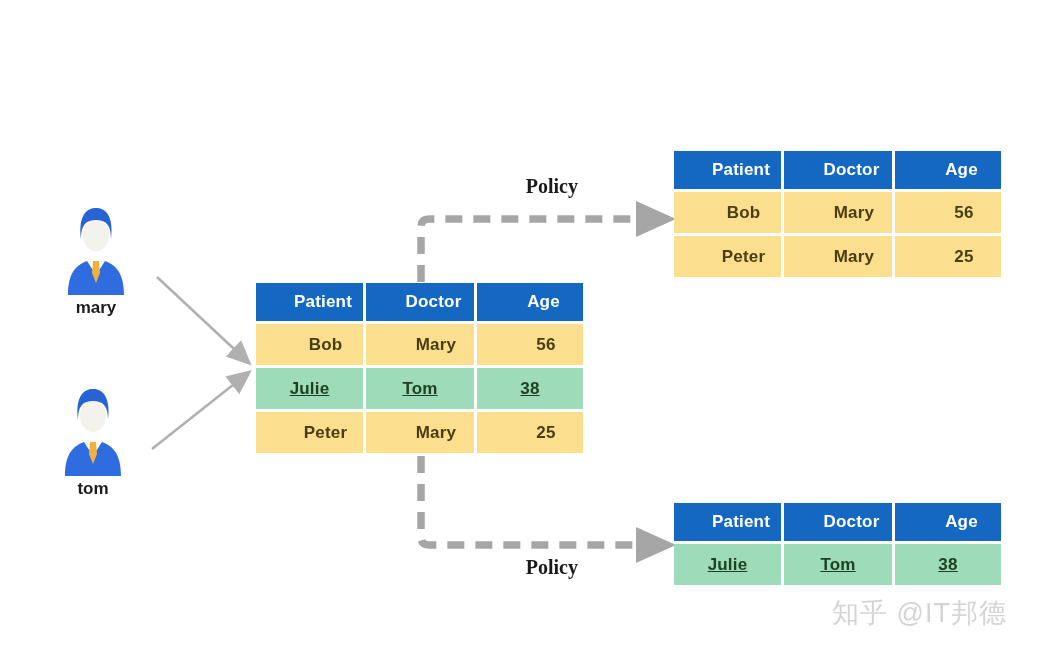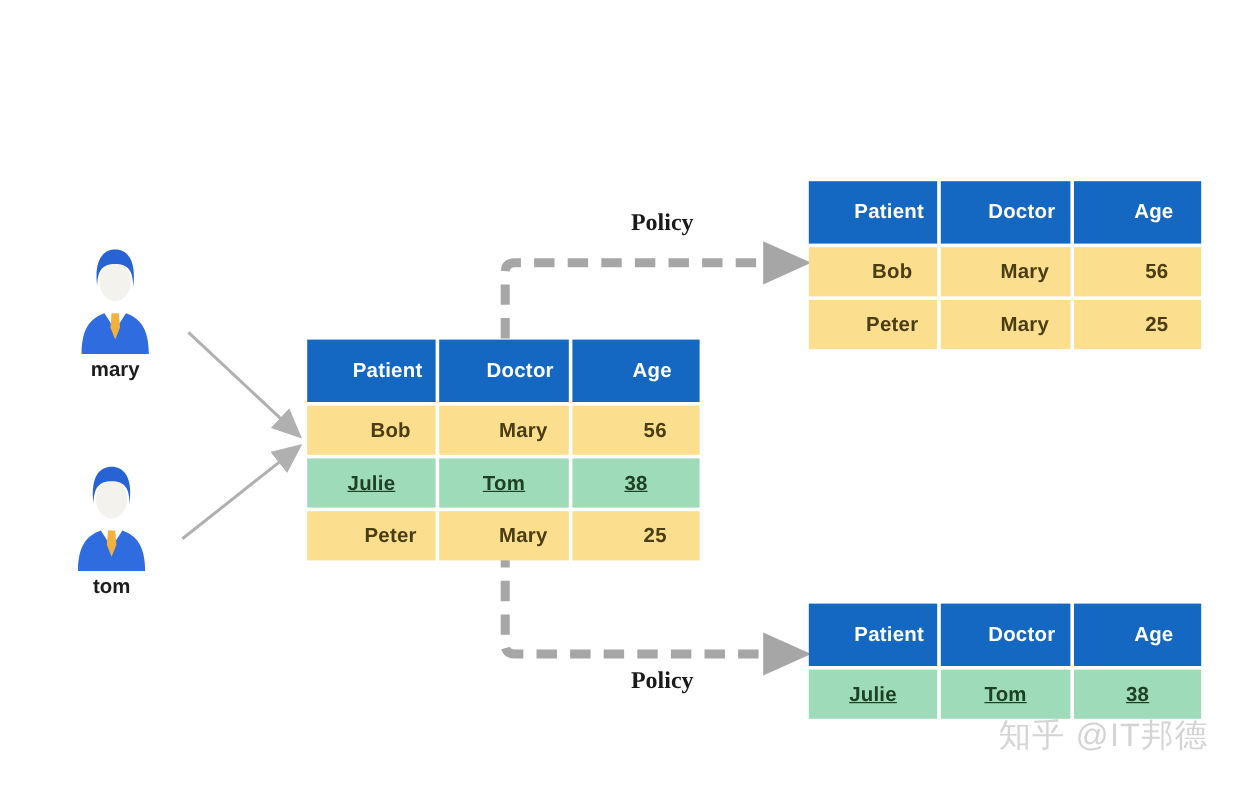--- a/index.html
+++ b/index.html
@@ -13,21 +13,21 @@
   .head{fill:var(--arrow_gray);}
 
   .person{position:absolute;width:78px;display:flex;flex-direction:column;align-items:center;}
   .person svg{width:66px;height:90px;display:block;}
   .person .plabel{margin-top:3px;font-weight:bold;font-size:17px;color:var(--label_text);}
 
   .rls-table{position:absolute;}
   .t-row{display:grid;grid-template-columns:107px 108px 106px;gap:3px;margin-bottom:3px;}
   .cell{height:41px;display:flex;align-items:center;justify-content:center;
         font-weight:bold;font-size:17px;letter-spacing:.2px;}
-  .cell.head{height:52px;background:var(--header_blue);color:var(--header_text);padding-left:27px;}
+  .cell.head{height:38px;background:var(--header_blue);color:var(--header_text);padding-left:27px;}
   .cell.yellow{background:var(--row_yellow);color:var(--yellow_text);padding-left:32px;}
   .cell.green{background:var(--row_green);color:var(--green_text);text-decoration:underline;}
 
   .policy{position:absolute;width:90px;text-align:right;
           font-family:"Liberation Serif",serif;font-weight:bold;font-size:20px;
           color:var(--policy_text);}
   .watermark{position:absolute;font-size:27px;letter-spacing:1px;
              color:var(--watermark_gray);
              text-shadow:1px 1px 0 rgba(255,255,255,.95);text-align:center;}
 </style>

